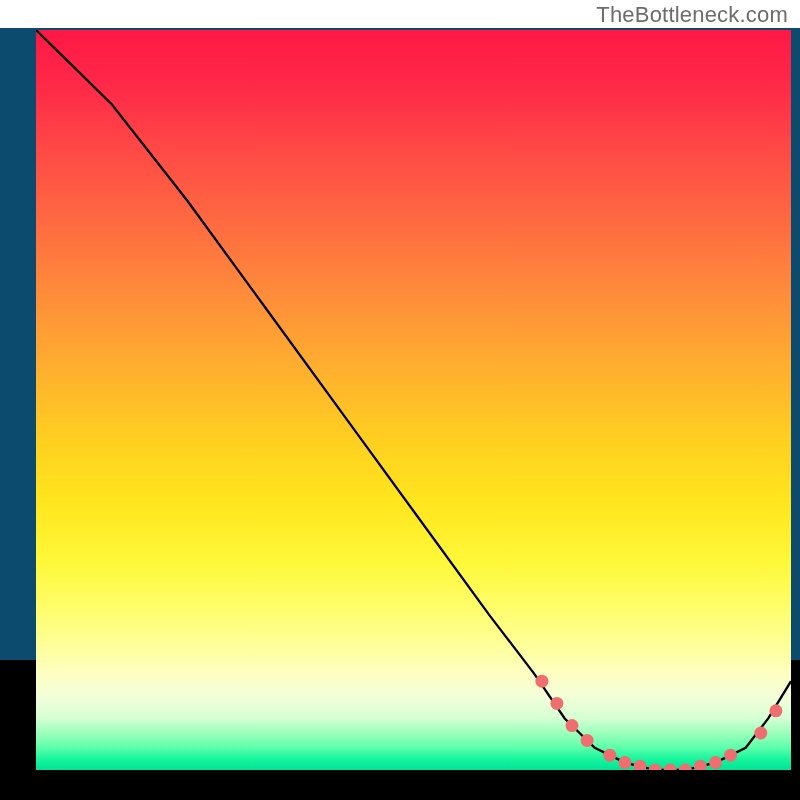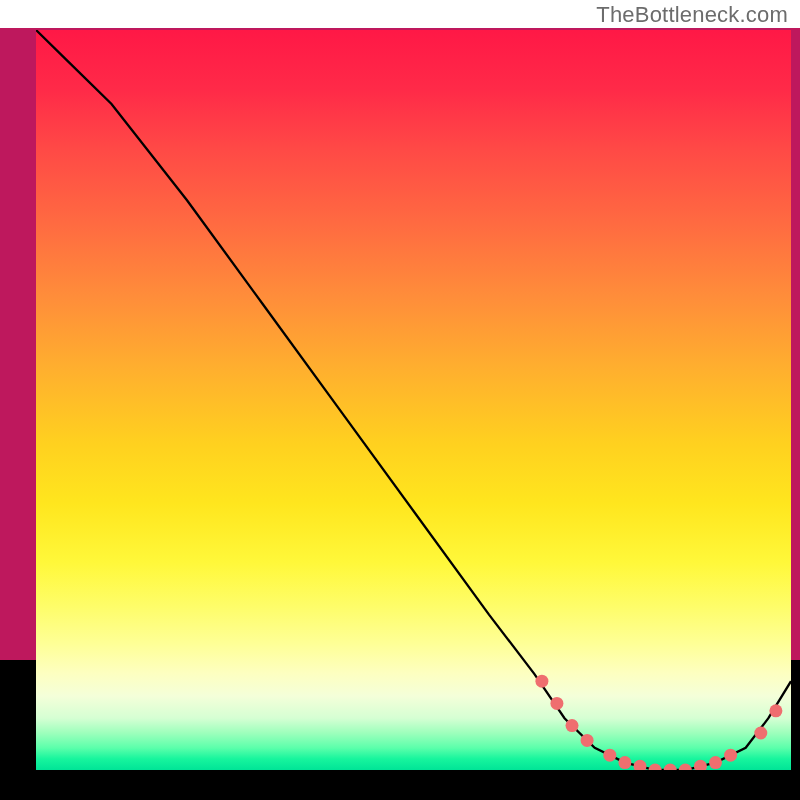--- a/index.html
+++ b/index.html
@@ -8,21 +8,21 @@
     width: 800px;
     height: 800px;
     background: #000;
     overflow: hidden;
     font-family: Arial, Helvetica, sans-serif;
   }
   .outer {
     position: relative;
     width: 800px;
     height: 660px;
-    background: #be185d;
+    background: #0c4a6e;
   }
   
   .header {
     position: absolute;
     top: 0;
     left: 0;
     width: 800px;
     height: 28px;
     background: #fff;
     z-index: 3;

